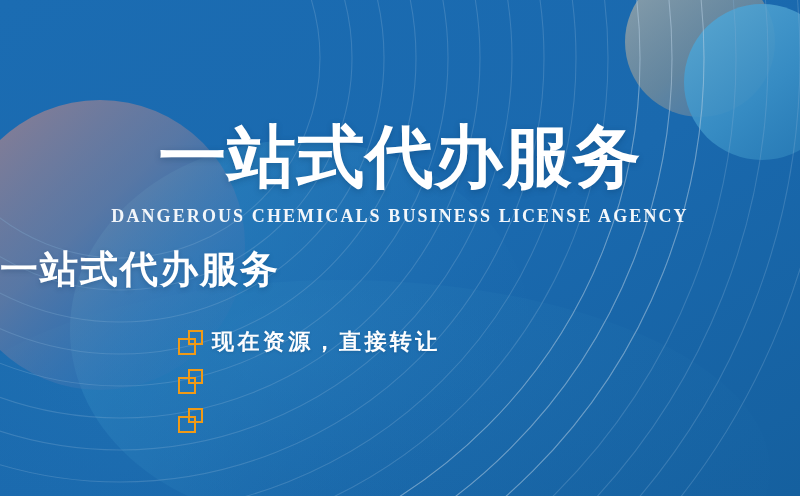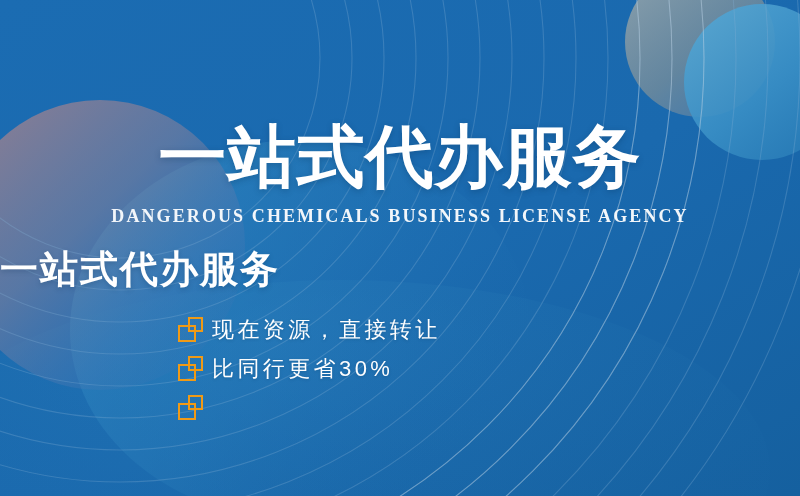--- a/index.html
+++ b/index.html
@@ -44,22 +44,22 @@
     font-weight:bold; color:#ffffff;
     letter-spacing:2px;
     text-shadow:0 2px 5px rgba(8,48,84,0.25);
     white-space:nowrap;
   }
 
   #bullets {
     position:absolute; left:178px; top:317px;
   }
   .bullet {
-    display:flex; align-items:flex-start;
-    height:38px; margin-bottom:1px;
+    display:flex; align-items:flex-end;
+    height:38px; margin-bottom:1px;font-weight:bold;
   }
   .bullet-icon {
     width:25px; height:25px;
     margin-right:9px; flex:0 0 auto;
     position:relative;
   }
   .bullet-icon .sq {
     position:absolute; border:2.6px solid #f09a16;
     background:transparent;
   }
@@ -186,21 +186,20 @@
           <span class="sq sq-front"></span>
         </span>
         <span class="bullet-text">现在资源，直接转让</span>
       </div>
 
       <div class="bullet">
         <span class="bullet-icon">
           <span class="sq sq-back"></span>
           <span class="sq sq-front"></span>
         </span>
-        <span class="bullet-text">比同行更省30%</span>
       </div>
 
       <div class="bullet">
         <span class="bullet-icon">
           <span class="sq sq-back"></span>
           <span class="sq sq-front"></span>
         </span>
       </div>
 
     </div>

